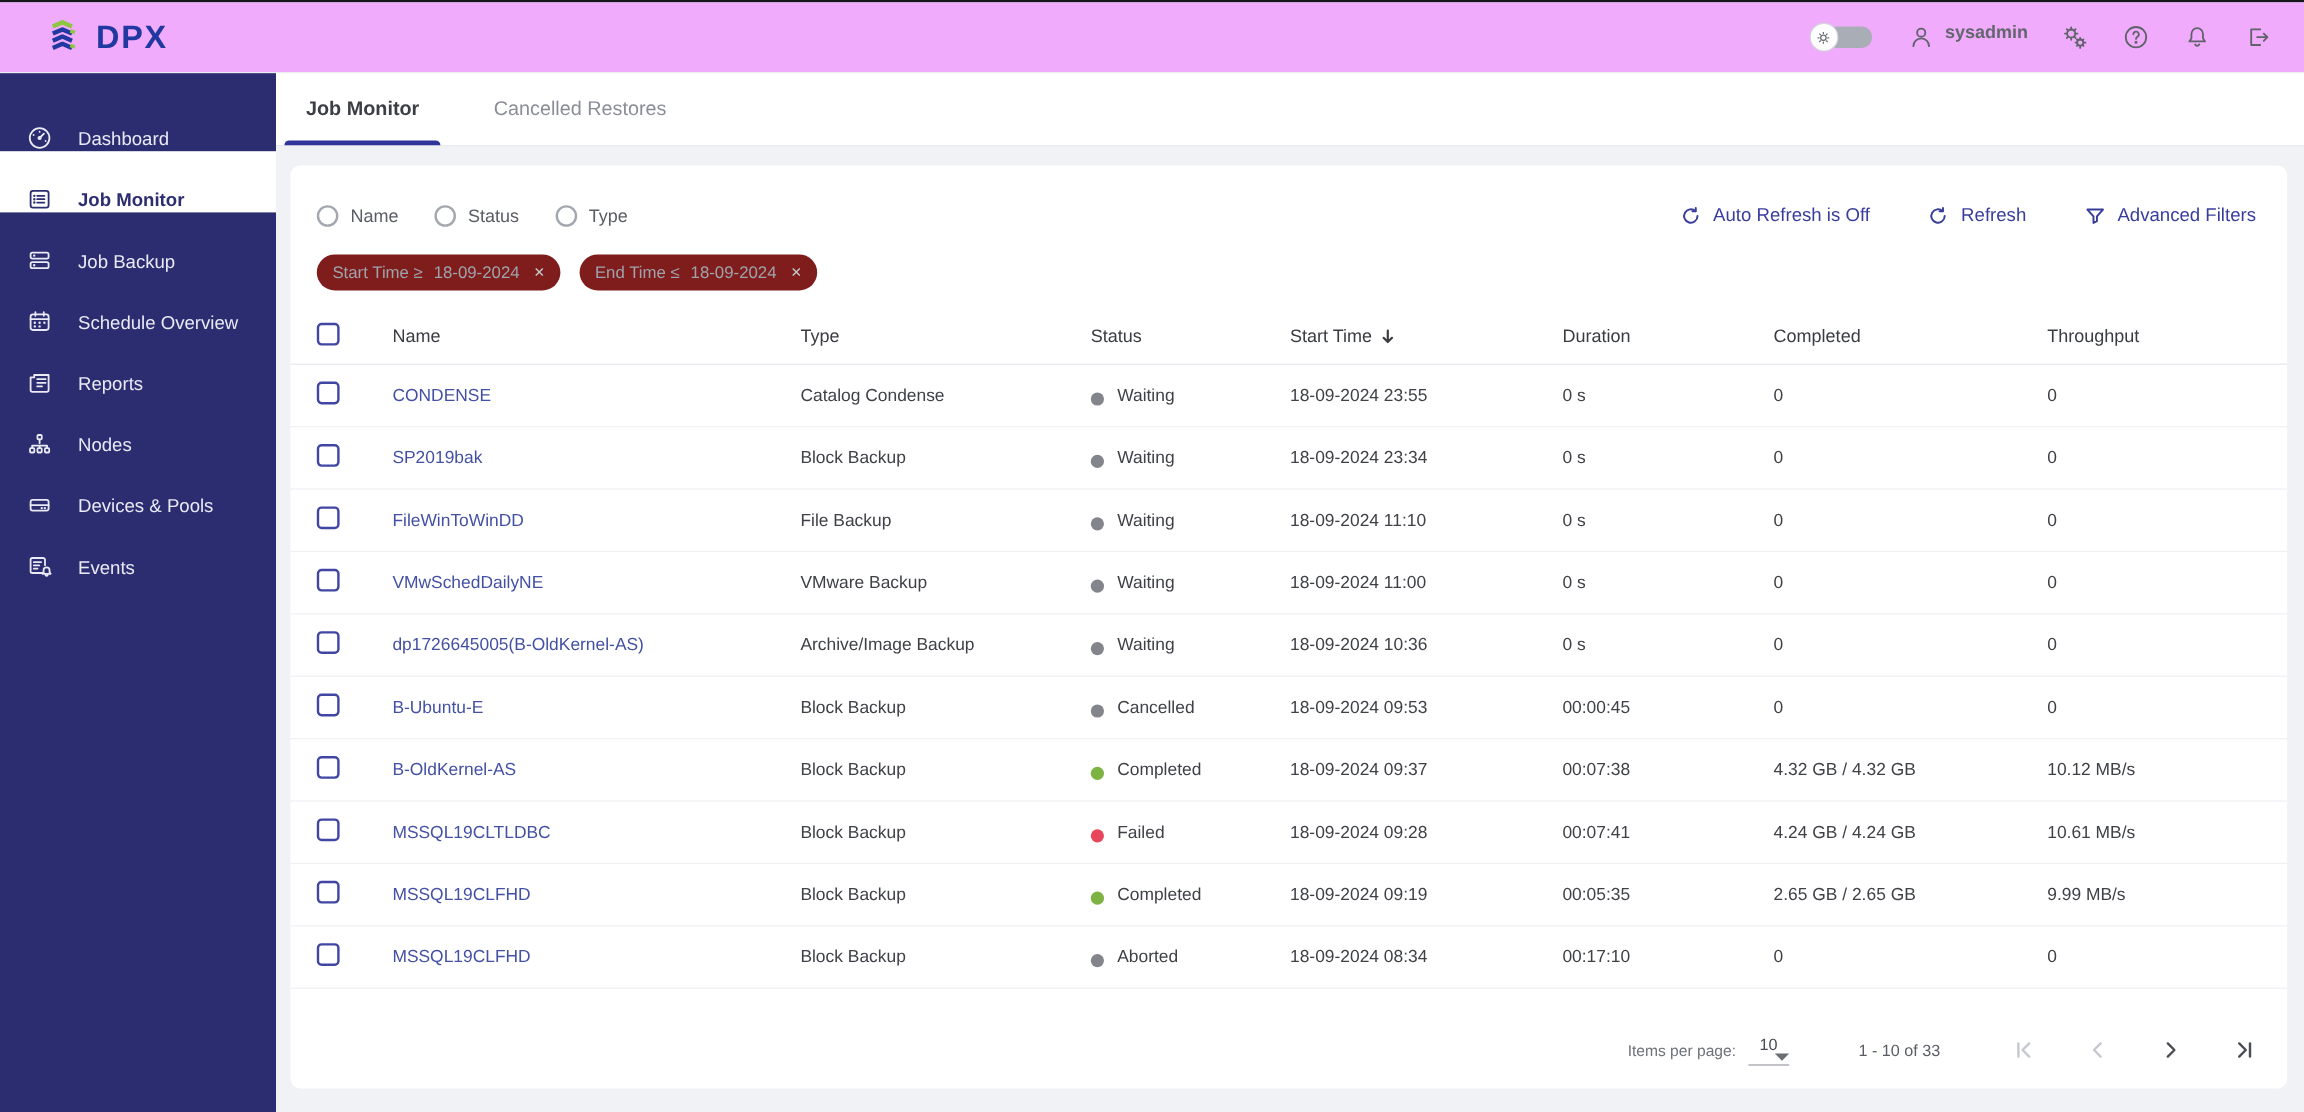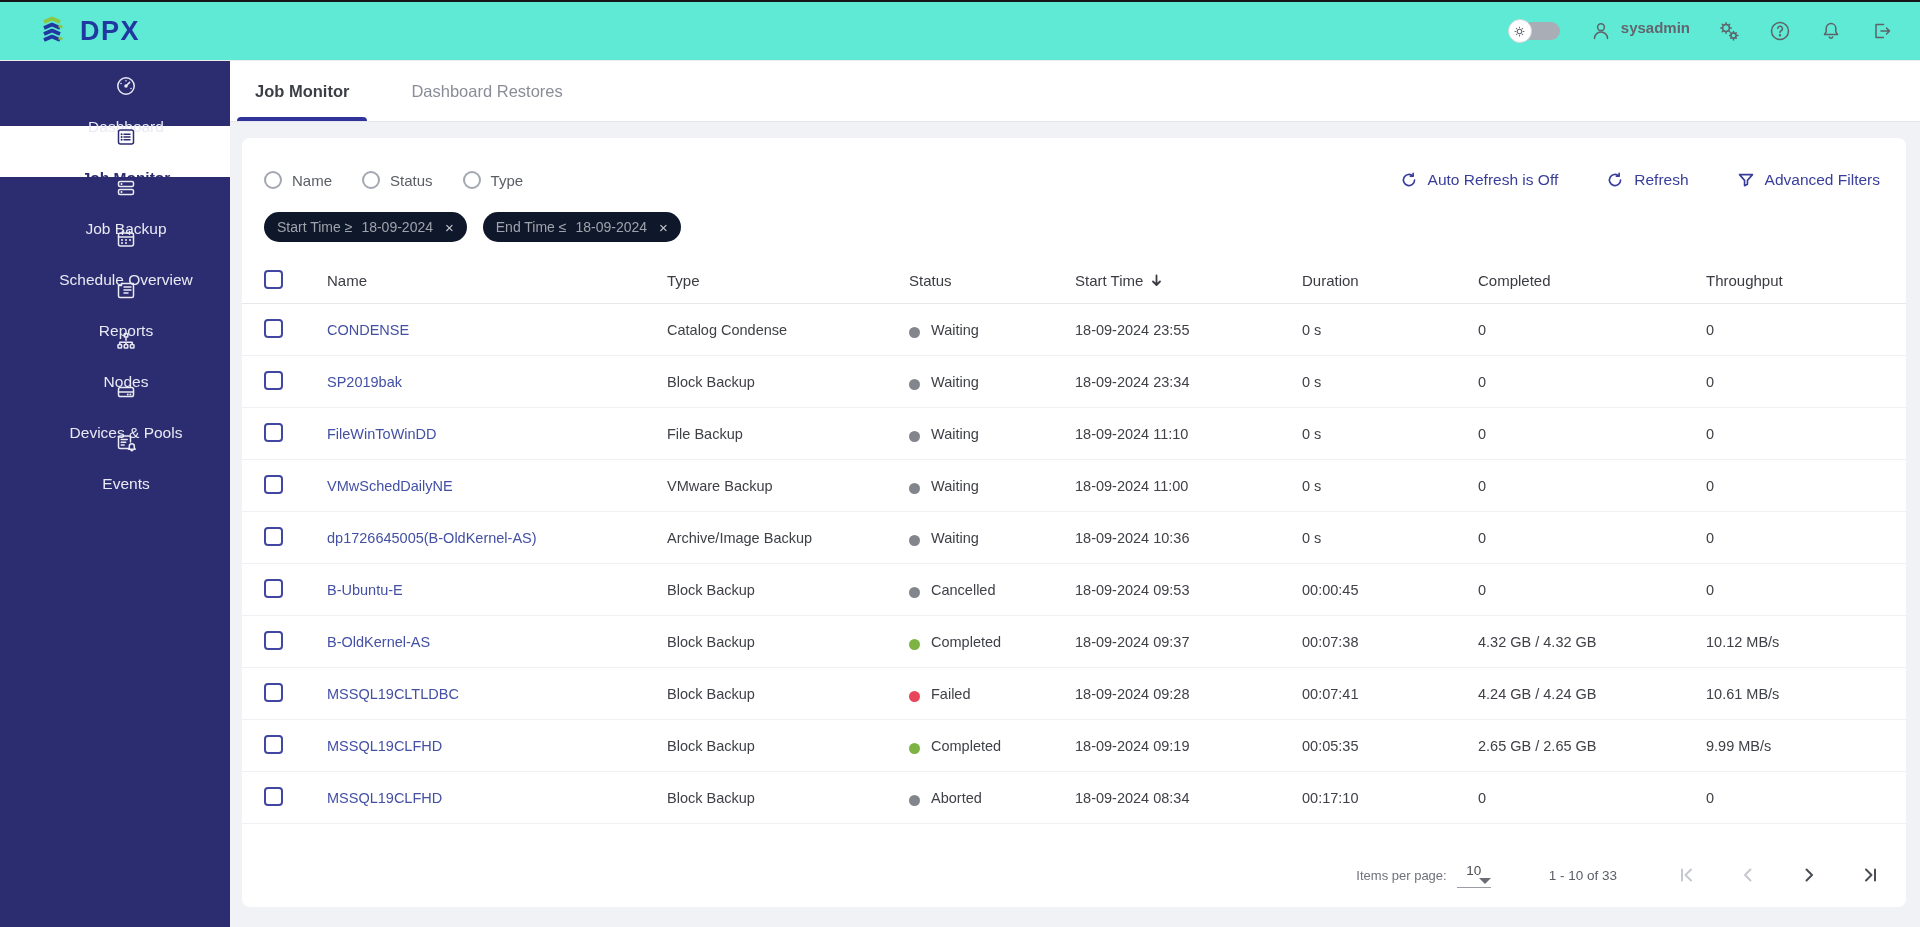--- a/index.html
+++ b/index.html
@@ -1,36 +1,36 @@
 <!DOCTYPE html>
 <html><head>
 <meta charset="utf-8">
 <style>
   * { box-sizing: border-box; margin: 0; padding: 0; }
   html,body { width:1920px; height:927px; overflow:hidden; font-family:"Liberation Sans", sans-serif; background:#f1f2f5; }
   .top-edge { height:2px; background:#17171a; }
 
   
-  .topbar { height:59px; background:#5eead4; display:flex; align-items:center; justify-content:space-between; padding:0 26px 0 34px; border-bottom:1px solid #ececf0; }
+  .topbar { height:59px; background:#f0abfc; display:flex; align-items:center; justify-content:space-between; padding:0 26px 0 34px; border-bottom:1px solid #ececf0; }
   .logo { display:flex; align-items:center; gap:10px; }
   .logo-text { font-size:27px; font-weight:800; color:#2138a0; letter-spacing:1.5px; }
   .topbar-right { display:flex; align-items:center; gap:27px; color:#5f6269; }
   .tb-icon { width:24px; height:24px; display:flex; align-items:center; justify-content:center; cursor:pointer; }
   .tb-icon svg { width:22px; height:22px; stroke:#5f6269; fill:none; stroke-width:1.5; stroke-linecap:round; stroke-linejoin:round; }
   .user { display:flex; align-items:flex-start; gap:8px; }
   .user-name { font-size:15px; font-weight:700; color:#63666e; }
   .toggle { position:relative; width:54px; height:24px; cursor:pointer; }
   .toggle-track { position:absolute; left:14px; top:3px; width:38px; height:18px; border-radius:9px; background:#a9adb6; }
   .toggle-thumb { position:absolute; left:0; top:0; width:24px; height:24px; border-radius:50%; background:#fff; border:1px solid #d4d6db; display:flex; align-items:center; justify-content:center; }
   .toggle-thumb svg { width:15px; height:15px; stroke:#6a6d74; fill:none; stroke-width:1.4; }
 
   
   .app-body { display:flex; height:866px; }
   .sidebar { width:230px; background:#2c2d71; flex-shrink:0; padding-top:14px; }
-  .side-item { height:51px; display:flex; align-items:center; padding-left:22px; gap:21px; color:#e9eaf4; font-size:15.5px; cursor:pointer;flex-direction:column; }
+  .side-item { height:51px; display:flex; align-items:flex-end; padding-left:22px; gap:21px; color:#e9eaf4; font-size:15.5px; cursor:pointer; }
   .side-item svg { width:22px; height:22px; stroke:currentColor; fill:none; stroke-width:1.5; stroke-linecap:round; stroke-linejoin:round; flex-shrink:0; }
   .side-item.active { background:#ffffff; color:#2c2d71; font-weight:700; }
 
   .main { flex:1; display:flex; flex-direction:column; background:#f1f2f5; }
 
   
   .tabbar { height:61px; background:#fff; border-bottom:1px solid #e4e6ea; display:flex; align-items:stretch; padding-left:7px; }
   .tab { position:relative; display:flex; align-items:center; padding:0 18px; margin-right:26px; font-size:16.5px; color:#8a8d98; cursor:pointer; }
   .tab.active { color:#3c3e46; font-weight:700; }
   .tab.active::after { content:""; position:absolute; left:0; right:0; bottom:0; height:4px; background:#30349a; border-radius:4px 4px 0 0; }
@@ -41,21 +41,21 @@
   .filter-row { display:flex; align-items:center; justify-content:space-between; padding:0 26px 0 22px; height:40px; }
   .radios { display:flex; align-items:center; gap:30px; }
   .radio { display:flex; align-items:center; gap:10px; cursor:pointer; }
   .radio-circle { width:18px; height:18px; border-radius:50%; border:2px solid #a3a7b0; background:#fff; }
   .radio-label { font-size:15px; color:#5a5d64; }
   .actions { display:flex; align-items:center; gap:48px; }
   .action-btn { display:flex; align-items:center; gap:10px; color:#383d9c; font-size:15.5px; font-weight:400; cursor:pointer; }
   .action-btn svg { width:18px; height:18px; stroke:#383d9c; fill:none; stroke-width:1.8; stroke-linecap:round; stroke-linejoin:round; }
 
   .chips-row { display:flex; align-items:center; gap:16px; padding-left:22px; margin-top:12px; }
-  .chip { display:flex; align-items:center; height:30px; border-radius:15px; background:#0f172a; padding:0 13px; font-size:14px; color:#9fa3ab; }
+  .chip { display:flex; align-items:center; height:30px; border-radius:15px; background:#7f1d1d; padding:0 13px; font-size:14px; color:#9fa3ab; }
   .chip .chip-val { margin-left:9px; }
   .chip .chip-x { margin-left:12px; color:#c6c9cf; font-size:15px; cursor:pointer; }
 
   
   .tgrid { display:grid; grid-template-columns:63px 340px 242px 166px 227px 176px 228px 1fr; align-items:center; padding:0 22px; }
   .thead { margin-top:16px; height:46px; border-bottom:1px solid #e6e8ec; font-size:15px; color:#3a3c42; font-weight:500; }
   .th { display:flex; align-items:center; gap:7px; }
   .th svg { width:13px; height:13px; stroke:#3a3c42; fill:none; stroke-width:1.8; stroke-linecap:round; stroke-linejoin:round; }
   .trow { height:52px; border-bottom:1px solid #f0f1f4; font-size:14.5px; color:#3f4147; }
   .cbx { width:19px; height:19px; border:2px solid #4046a2; border-radius:4px; background:#fff; display:inline-block; cursor:pointer; }
@@ -211,21 +211,21 @@
       <span>Events</span>
     </div>
   </aside>
 
   <main class="main">
     <div class="tabbar">
       <div class="tab active">
           <span>Job Monitor</span>
         </div>
       <div class="tab">
-          <span>Dashboard Restores</span>
+          <span>Cancelled Restores</span>
         </div>
     </div>
 
     <div class="card">
       <div class="filter-row">
         <div class="radios">
           <div class="radio">
             <span class="radio-circle"></span>
             <span class="radio-label">Name</span>
           </div>

